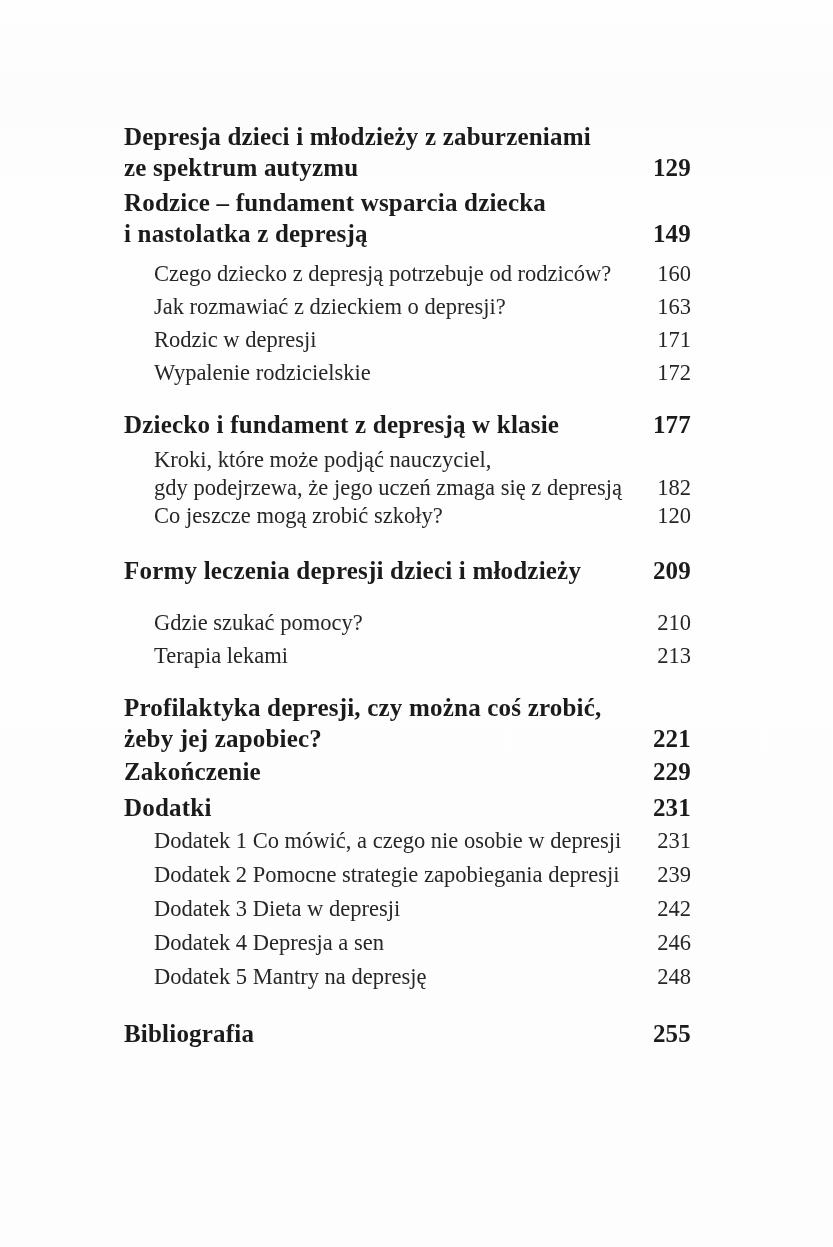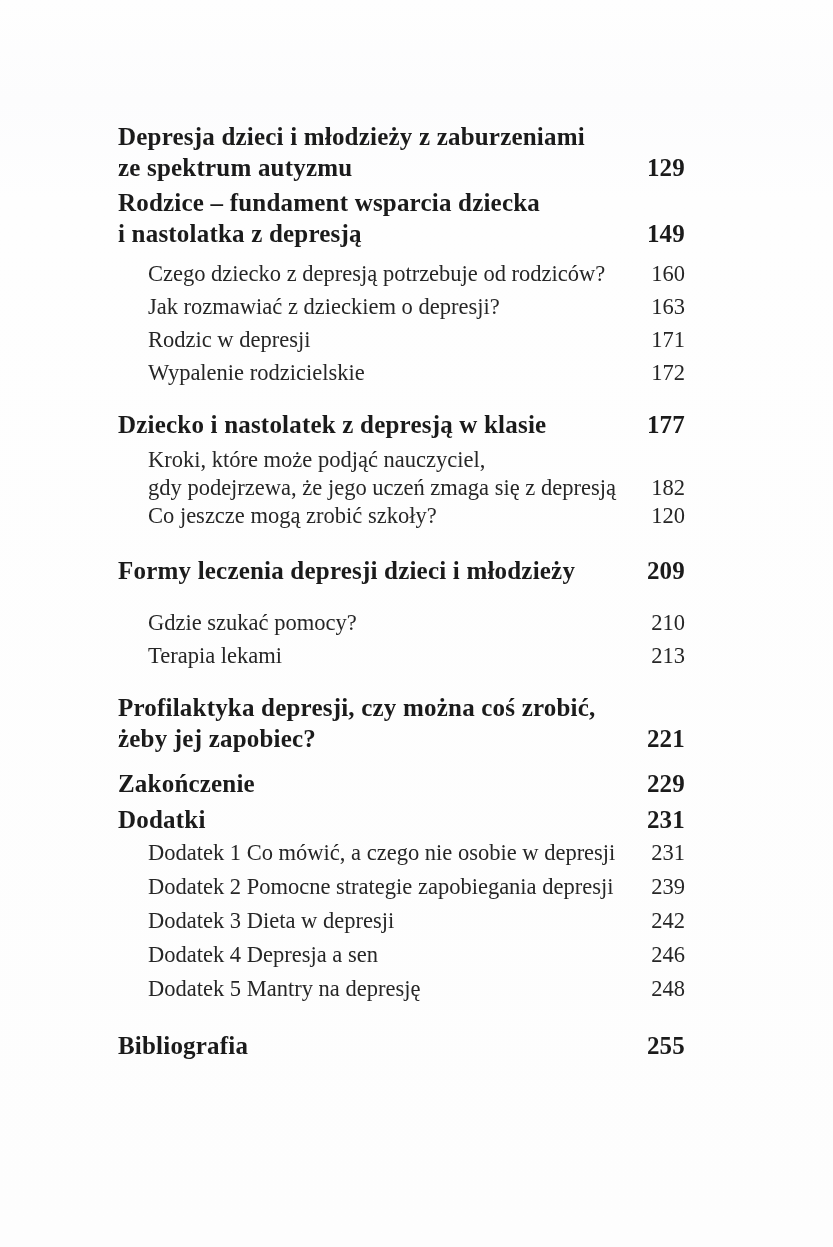--- a/index.html
+++ b/index.html
@@ -15,21 +15,21 @@
     font-family: "Liberation Serif", "DejaVu Serif", serif;
     color: #222;
   }
   .page {
     position: absolute;
     inset: 0;
     background: linear-gradient(180deg, #fefefe 0%, #fcfcfd 8%, #fefefe 16%, #fdfdfd 100%);
   }
   .toc {
     position: absolute;
-    left: 118px;
+    left: 124px;
     top: 121px;
     width: 567px;
   }
   .row {
     display: flex;
     justify-content: space-between;
     align-items: flex-end;
   }
   .title {
     flex: 1 1 auto;
@@ -104,21 +104,21 @@
 
     <div class="row sub">
       <span class="title">
         <span class="line">Wypalenie rodzicielskie</span>
       </span>
       <span class="pnum">172</span>
     </div>
 
     <div class="row chapter" style="margin-top:20px">
       <span class="title">
-        <span class="line">Dziecko i nastolatek z depresją w klasie</span>
+        <span class="line">Dziecko i fundament z depresją w klasie</span>
       </span>
       <span class="pnum">177</span>
     </div>
 
     <div class="row sub tight" style="margin-top:6px">
       <span class="title">
         <span class="line">Kroki, które może podjąć nauczyciel,</span>
         <span class="line">gdy podejrzewa, że jego uczeń zmaga się z depresją</span>
       </span>
       <span class="pnum">182</span>
@@ -153,21 +153,21 @@
     </div>
 
     <div class="row chapter" style="margin-top:20px">
       <span class="title">
         <span class="line">Profilaktyka depresji, czy można coś zrobić,</span>
         <span class="line">żeby jej zapobiec?</span>
       </span>
       <span class="pnum">221</span>
     </div>
 
-    <div class="row chapter" style="margin-top:14px">
+    <div class="row chapter" style="margin-top:2px">
       <span class="title">
         <span class="line">Zakończenie</span>
       </span>
       <span class="pnum">229</span>
     </div>
 
     <div class="row chapter" style="margin-top:5px">
       <span class="title">
         <span class="line">Dodatki</span>
       </span>

